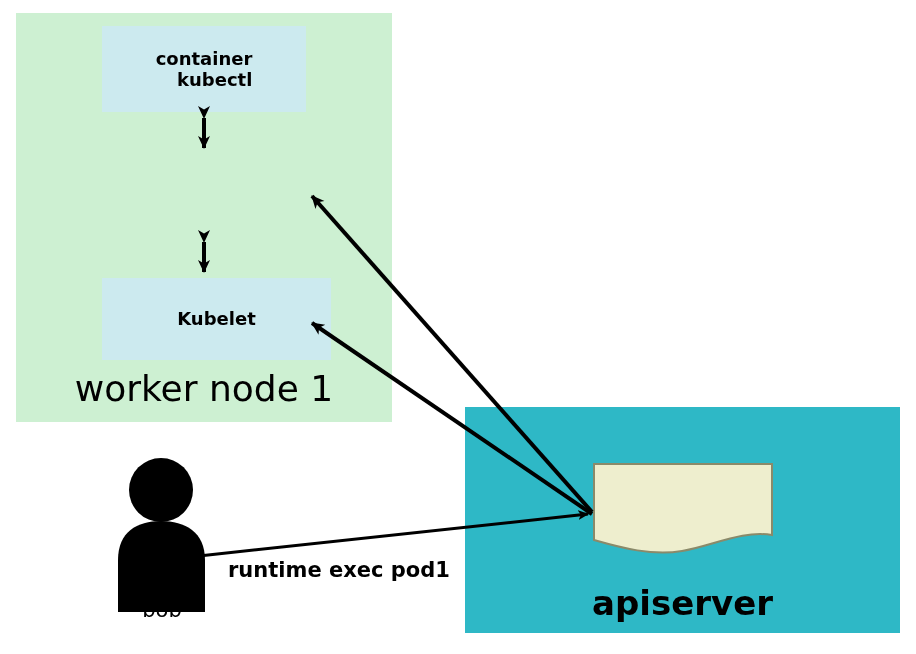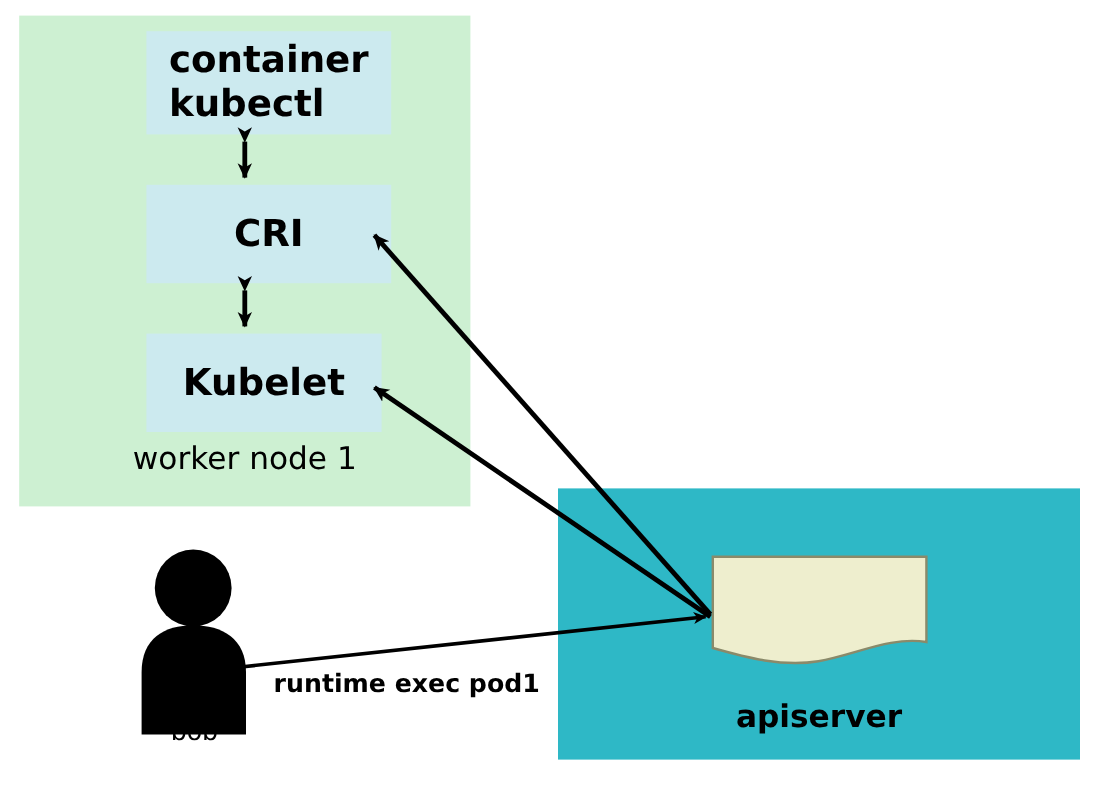--- a/index.html
+++ b/index.html
@@ -35,64 +35,63 @@
     width: 435px;
     height: 226px;
     background: #2eb8c6;
   }
   .comp-box {
     position: absolute;
     background: #cceaef;
     display: flex;
     align-items: center;
     justify-content: center;
-    text-align: left;
+    text-align: right;
     font-weight: bold;
-    font-size: 31px;
+    font-size: 18px;
     color: #000000;
     line-height: 1.18;
     box-sizing: border-box;
-    margin-left: 20px;
   }
   .comp-runtime {
     left: 102px;
     top: 26px;
     width: 204px;
     height: 86px;
   }
   .comp-cri {
     left: 102px;
     top: 154px;
     width: 204px;
     height: 82px;
   }
   .comp-kubelet {
     left: 102px;
     top: 278px;
-    width: 196px;
+    width: 229px;
     height: 82px;
   }
   .region-label {
     position: absolute;
     text-align: center;
     color: #000000;
     white-space: nowrap;
   }
   .worker-label {
     left: 16px;
     top: 368px;
     width: 376px;
-    font-size: 26px;
+    font-size: 36px;
     font-weight: normal;
   }
   .apiserver-label {
     left: 465px;
     top: 583px;
     width: 435px;
-    font-size: 26px;
+    font-size: 34px;
     font-weight: bold;
   }
   .pod-label {
     position: absolute;
     left: 594px;
     top: 483px;
     width: 178px;
     text-align: center;
     font-size: 28px;
     color: #000000;
@@ -133,23 +132,20 @@
 
   <div class="region apiserver"></div>
 
   <div class="comp-box comp-runtime">
     <span>
       <span>container</span><br>
       <span>kubectl</span>
     </span>
   </div>
 
-  <div class="comp-box comp-cri">
-    <span>CRI</span>
-  </div>
 
   <div class="comp-box comp-kubelet">
     <span>Kubelet</span>
   </div>
 
   <div class="region-label worker-label">worker node 1</div>
 
   <div class="region-label apiserver-label">apiserver</div>
 
   <div class="pod-label">pod1</div>

